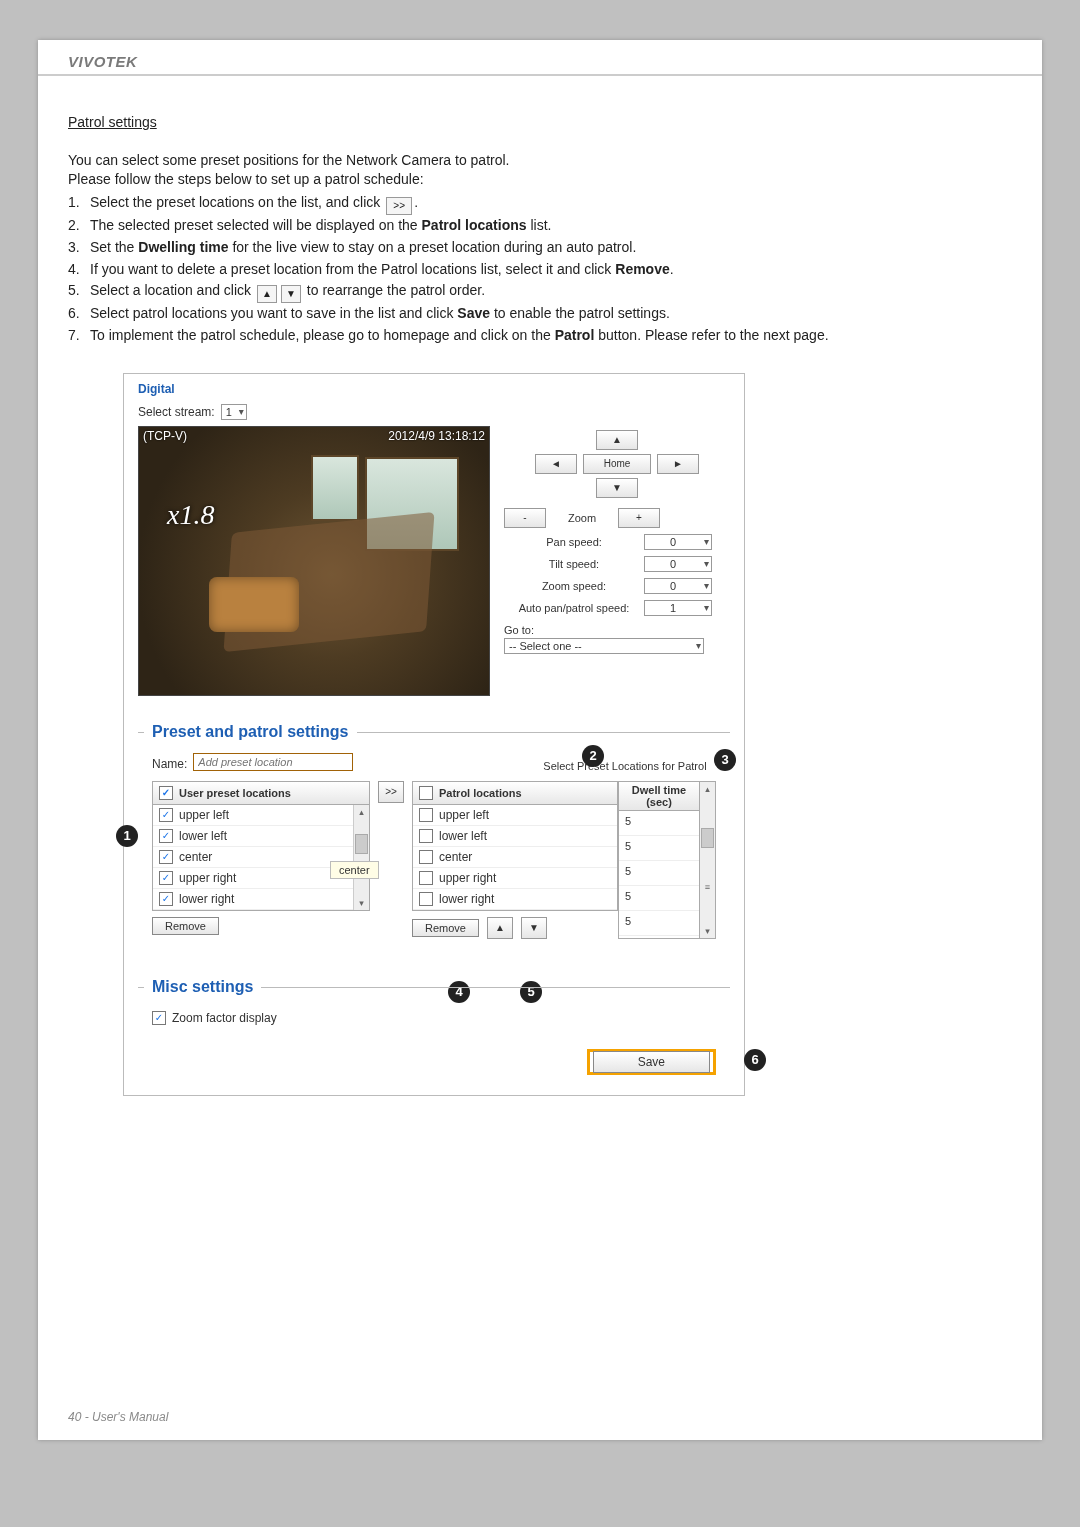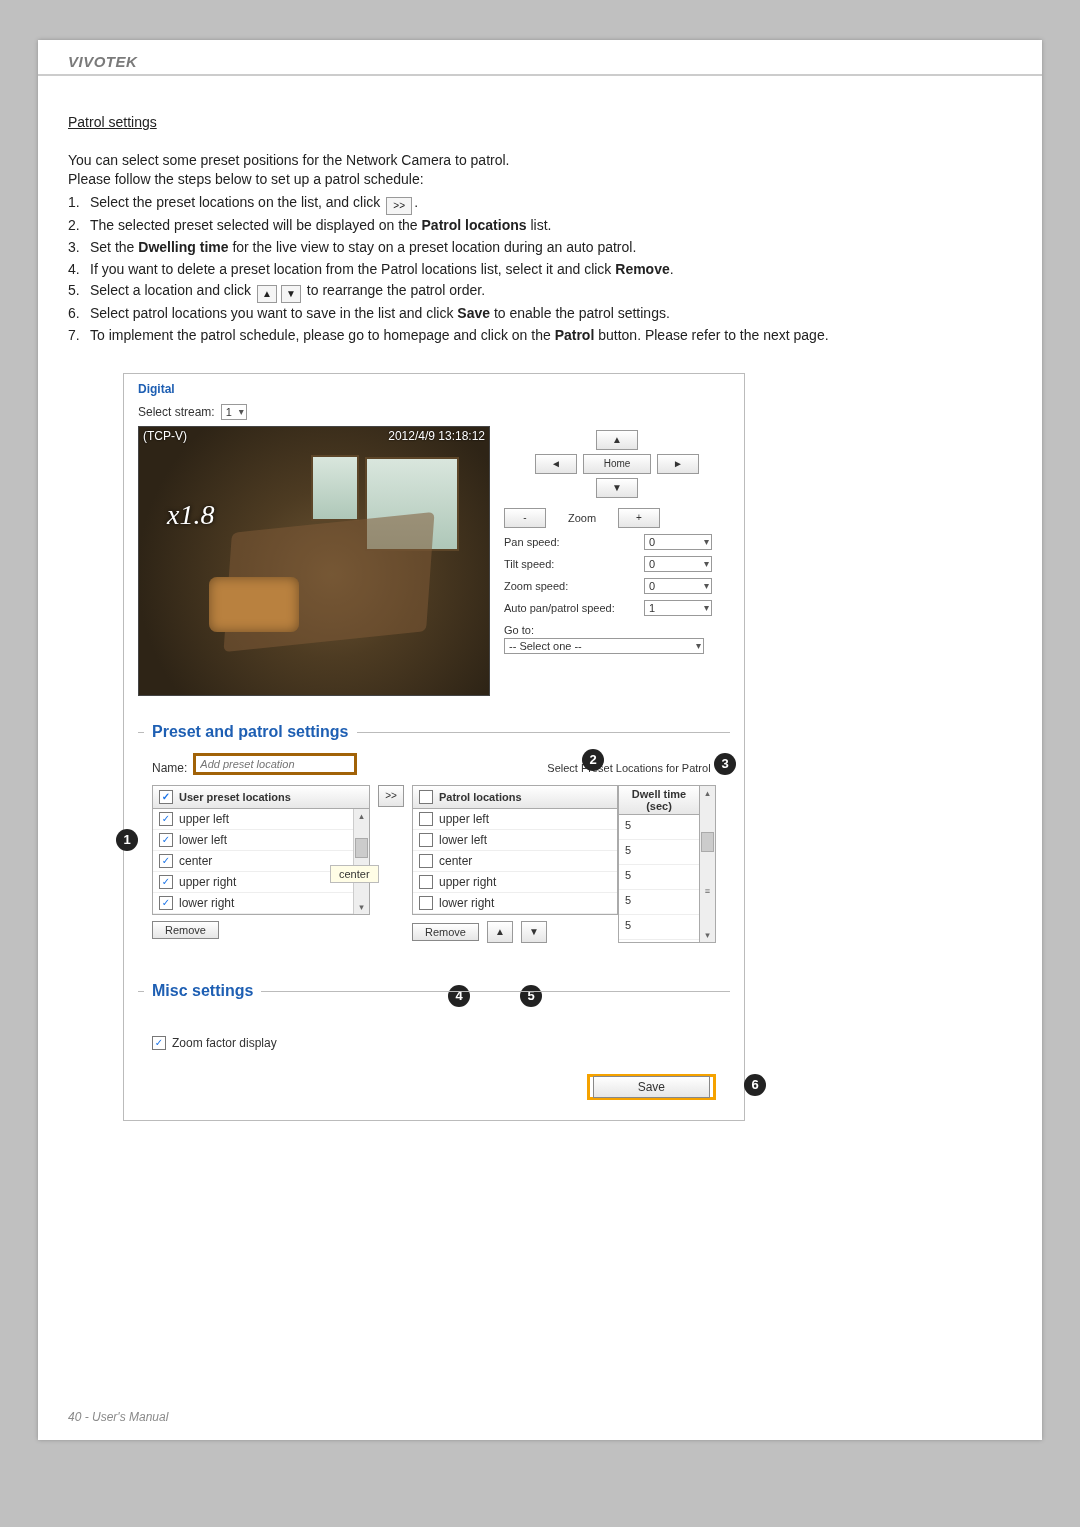--- a/index.html
+++ b/index.html
@@ -83,30 +83,30 @@
 
   .ctrl-col { flex:1; padding-top:4px; }
   .pad { display:flex; flex-direction:column; align-items:center; gap:4px; }
   .pad-row { display:flex; gap:6px; align-items:center; }
   .btn { border:1px solid #999; background:linear-gradient(#fff,#e6e6e6); font-size:10px; height:18px; display:flex; align-items:center; justify-content:center; }
   .btn.arrow { width:40px; }
   .btn.home { width:66px; }
   .btn.wide { width:40px; }
   .zoom-row{display:flex;align-items:center;gap:6px;margin-top:10px;}
   .zlabel{width:60px;text-align:center;font-size:11px;color:#333;}
-  .speed-row{display:flex;align-items:center;margin-top:6px;font-size:11px;}
+  .speed-row{display:flex;align-items:center;margin-top:6px;font-size:11px;text-align:center;}
   .speed-row .lbl{width:140px;}
   .speed-row .sel{width:48px;}
   .goto{margin-top:8px;font-size:11px;}
   .goto .sel{width:180px;margin-top:2px;display:block;}
 
   .fieldset { margin-top:36px; border:0; border-top:1px solid #bbb; padding:0; position:relative; }
   .fieldset .legend { position:relative; top:-10px; background:#fff; padding:0 8px; font-weight:bold; color:#1e5fb3; font-size:16px; margin-left:6px; display:inline-block;}
   .name-row{display:flex;align-items:flex-end;gap:6px;font-size:12px;margin:2px 0 10px 14px;}
-  .name-row input{border:3px solid #a16207;padding:2px 4px;font-size:11px;color:#888;width:150px;font-style:italic;}
+  .name-row input{border:1px solid #a16207;padding:2px 4px;font-size:11px;color:#888;width:150px;font-style:italic;}
 
   .lists-row{display:flex;gap:8px;align-items:flex-start;margin-left:14px;position:relative;}
   .list-box{border:1px solid #aaa;font-size:12px;}
   .list-head{background:linear-gradient(#fff,#e7e7e7);padding:4px 6px;font-weight:bold;display:flex;align-items:center;gap:6px;border-bottom:1px solid #aaa;font-size:11px;}
   .list-body{background:#fff;}
   .list-wrap{position:relative;display:flex;}
   .list-body{flex:1;}
   .scroll{width:15px;background:#eee;border-left:1px solid #ccc;display:flex;flex-direction:column;justify-content:space-between;align-items:center;padding:2px 0;}
   .scroll span{font-size:9px;color:#666;}
   .scroll .thumb{background:#ccc;width:11px;height:18px;border:1px solid #aaa;}
@@ -118,21 +118,21 @@
 
   .dwell-col{border:1px solid #aaa;width:80px;font-size:11px;}
   .dwell-head{background:linear-gradient(#fff,#e7e7e7);padding:2px 4px;font-weight:bold;text-align:center;border-bottom:1px solid #aaa;line-height:1.1;}
   .dwell-cell{padding:4px 6px;border-bottom:1px solid #eee;height:16px;}
 
   .under-btns{display:flex;align-items:center;gap:8px;margin-top:6px;}
   .std-btn{border:1px solid #888;background:linear-gradient(#fff,#e6e6e6);padding:2px 12px;font-size:11px;}
 
   .highlight-marker{position:absolute;width:22px;height:22px;border-radius:50%;background:#222;color:#fff;font-weight:bold;display:flex;align-items:center;justify-content:center;font-size:13px;}
 
-  .misc{margin:26px 0 0 14px;font-size:12px;display:flex;align-items:center;gap:6px;}
+  .misc{margin:5px 0 0 14px;font-size:12px;display:flex;align-items:center;gap:6px;}
 
   .save-row{display:flex;justify-content:flex-end;margin:24px 14px 10px 0;}
   .save-hl{border:3px solid #f5a200;padding:3px;display:inline-block;}
   .save-btn{border:1px solid #888;background:linear-gradient(#fff,#e6e6e6);padding:3px 44px;font-size:12px;}
 
   .footer{
     position:absolute; left:30px; bottom:16px;
     font-style:italic; color:#8a8a8a; font-size:12px;
   }
 </style>

